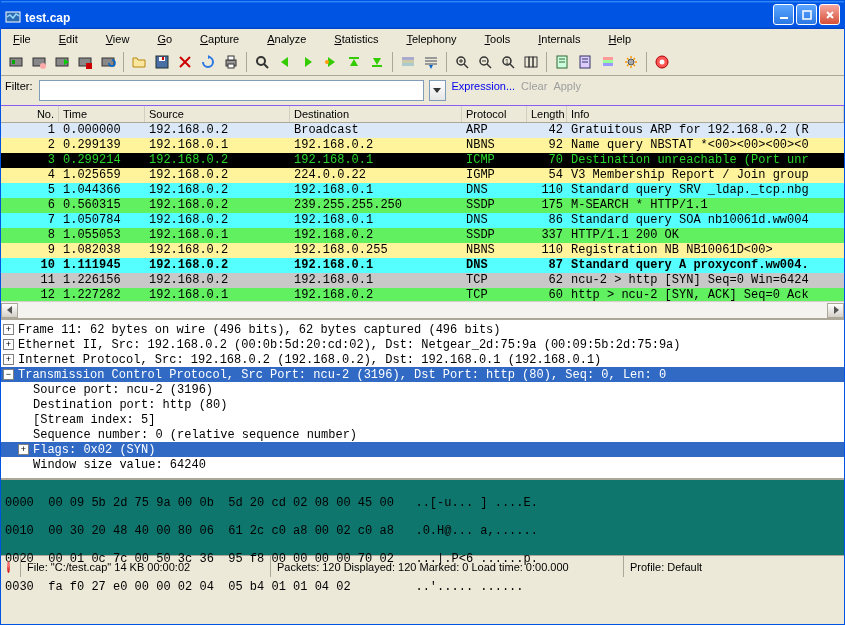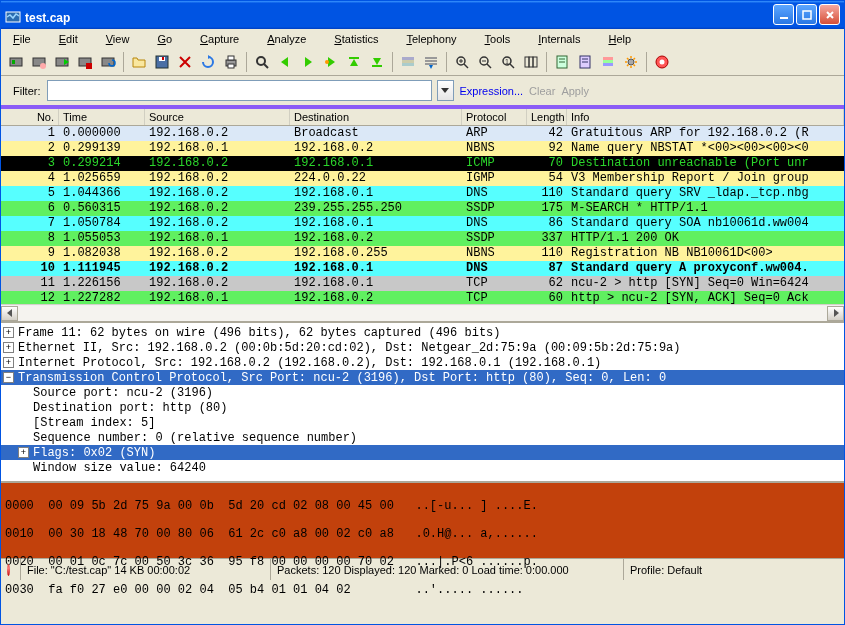--- a/index.html
+++ b/index.html
@@ -10,21 +10,21 @@
 .win-buttons { display: flex; gap: 2px; }
 .win-btn { width: 21px; height: 21px; border: 1px solid #fff; border-radius: 3px; display: flex; align-items: center; justify-content: center; font-weight: bold; font-size: 10px; cursor: pointer; }
 .win-min, .win-max { background: linear-gradient(to bottom, #5ba6ff, #2b78e4); color: white; }
 .win-close { background: linear-gradient(to bottom, #f5a8a0, #d64f37); color: white; }
 .menubar { background: #ece9d8; padding: 2px 6px; display: flex; gap: 16px; }
 .menu-item { padding: 2px 6px; cursor: pointer; }
 .menu-item u { text-decoration: underline; }
 .toolbar { background: #ece9d8; padding: 2px 4px; display: flex; align-items: center; gap: 1px; border-bottom: 1px solid #aca899; }
 .tb-btn { width: 22px; height: 22px; display: flex; align-items: center; justify-content: center; cursor: pointer; border: 1px solid transparent; }
 .tb-sep { width: 1px; height: 20px; background: #aca899; margin: 0 3px; }
-.filterbar { background: #ece9d8; padding: 4px 12px; display: flex; align-items: center; gap: 6px; border-bottom: 4px solid #8b5cf6; }
+.filterbar { background: #ece9d8; padding: 4px 4px; display: flex; gap: 6px; border-bottom: 1px solid #8b5cf6; }
 .filter-input { flex: 0 0 385px; height: 21px; border: 1px solid #7f9db9; background: white; padding: 0 4px; display: flex; align-items: center; }
 .filter-dd { width: 17px; height: 21px; border: 1px solid #7f9db9; background: linear-gradient(#fff,#e6e6e6); display: flex; align-items: center; justify-content: center; cursor: pointer; margin-left: -1px; }
 .link-label { color: #0000ee; cursor: pointer; }
 .link-disabled { color: #9e9e9e; }
 .packet-list { background: #0369a1; height: 195px; overflow: hidden; position: relative; }
 .pl-header { display: flex; background: #ece9d8; border-bottom: 1px solid #aca899; font-size: 11px; }
 .pl-header > div { padding: 2px 4px; border-right: 1px solid #d1cfc2; white-space: nowrap; overflow: hidden; cursor: pointer; }
 .pl-rows { font-family: "Courier New", monospace; font-size: 12px; }
 .pl-row { display: flex; height: 15px; line-height: 15px; white-space: nowrap; overflow: hidden; }
 .pl-row > div { padding: 0 4px; overflow: hidden; }
@@ -36,21 +36,21 @@
 .c-len { width: 40px; text-align: right; }
 .c-info { flex: 1; }
 .hscroll { height: 17px; background: #f0f0f0; border-top: 1px solid #d4d0c8; display: flex; align-items: center; }
 .hscroll .thumb-l, .hscroll .thumb-r { width: 17px; height: 15px; background: linear-gradient(#fff,#d4d0c8); border: 1px solid #aca899; display: flex; align-items: center; justify-content: center; cursor: pointer; }
 .hscroll .track { flex: 1; height: 15px; background: #f5f3ef; }
 .details-pane { background: white; border-top: 2px solid #aca899; height: 160px; overflow: hidden; font-family: "Courier New", monospace; font-size: 12px; padding: 2px 0; }
 .dt-line { display: flex; align-items: center; height: 15px; padding-left: 2px; white-space: nowrap; }
 .dt-exp { width: 11px; height: 11px; border: 1px solid #808080; display: flex; align-items: center; justify-content: center; font-size: 9px; line-height: 9px; margin-right: 4px; cursor: pointer; font-family: sans-serif; }
 .dt-indent1 { padding-left: 32px; }
 .dt-sel { background: #316ac5; color: white; }
-.bytes-pane { background: #c2410c; border-top: 2px solid #aca899; height: 77px; font-family: "Courier New", monospace; font-size: 12px; padding: 2px 4px; white-space: pre; }
+.bytes-pane { background: #0f766e; border-top: 2px solid #aca899; height: 77px; font-family: "Courier New", monospace; font-size: 12px; padding: 2px 4px; white-space: pre; }
 .statusbar { background: #ece9d8; border-top: 1px solid #aca899; height: 22px; display: flex; align-items: center; font-size: 11px; }
 .status-sec { border-right: 1px solid #aca899; padding: 0 6px; height: 100%; display: flex; align-items: center; }
 .rec-dot { width: 12px; height: 12px; background: radial-gradient(circle at 35% 35%, #ff8080, #c00000); border-radius: 50%; margin-right: 4px; }
 svg { display: block; }
 </style>
 </head>
 <body>
 
 <div class="titlebar">
   <span class="app-icon">
@@ -452,21 +452,21 @@
       <span class="dt-exp" style="background:white;color:black">+</span>
       <span>Flags: 0x02 (SYN)</span>
     </div>
   <div class="dt-line dt-indent1">
       <span>Window size value: 64240</span>
     </div>
 </div>
 
 <div class="bytes-pane">
 <div>0000  00 09 5b 2d 75 9a 00 0b  5d 20 cd 02 08 00 45 00   ..[-u... ] ....E.</div>
-<div>0010  00 30 18 48 70 00 80 06  61 2c c0 a8 00 02 c0 a8   .0.H@... a,......</div>
+<div>0010  00 30 20 48 40 00 80 06  61 2c c0 a8 00 02 c0 a8   .0.H@... a,......</div>
 <div>0020  00 01 0c 7c 00 50 3c 36  95 f8 00 00 00 00 70 02   ...|.P&lt;6 ......p.</div>
 <div>0030  fa f0 27 e0 00 00 02 04  05 b4 01 01 04 02         ..'..... ......</div>
 </div>
 
 <div class="statusbar">
   <div class="status-sec" style="width:20px;justify-content:center">
       <div class="rec-dot"></div>
     </div>
   <div class="status-sec" style="flex:0 0 250px">File: "C:/test.cap" 14 KB 00:00:02</div>
   <div class="status-sec" style="flex:1">Packets: 120 Displayed: 120 Marked: 0 Load time: 0:00.000</div>

